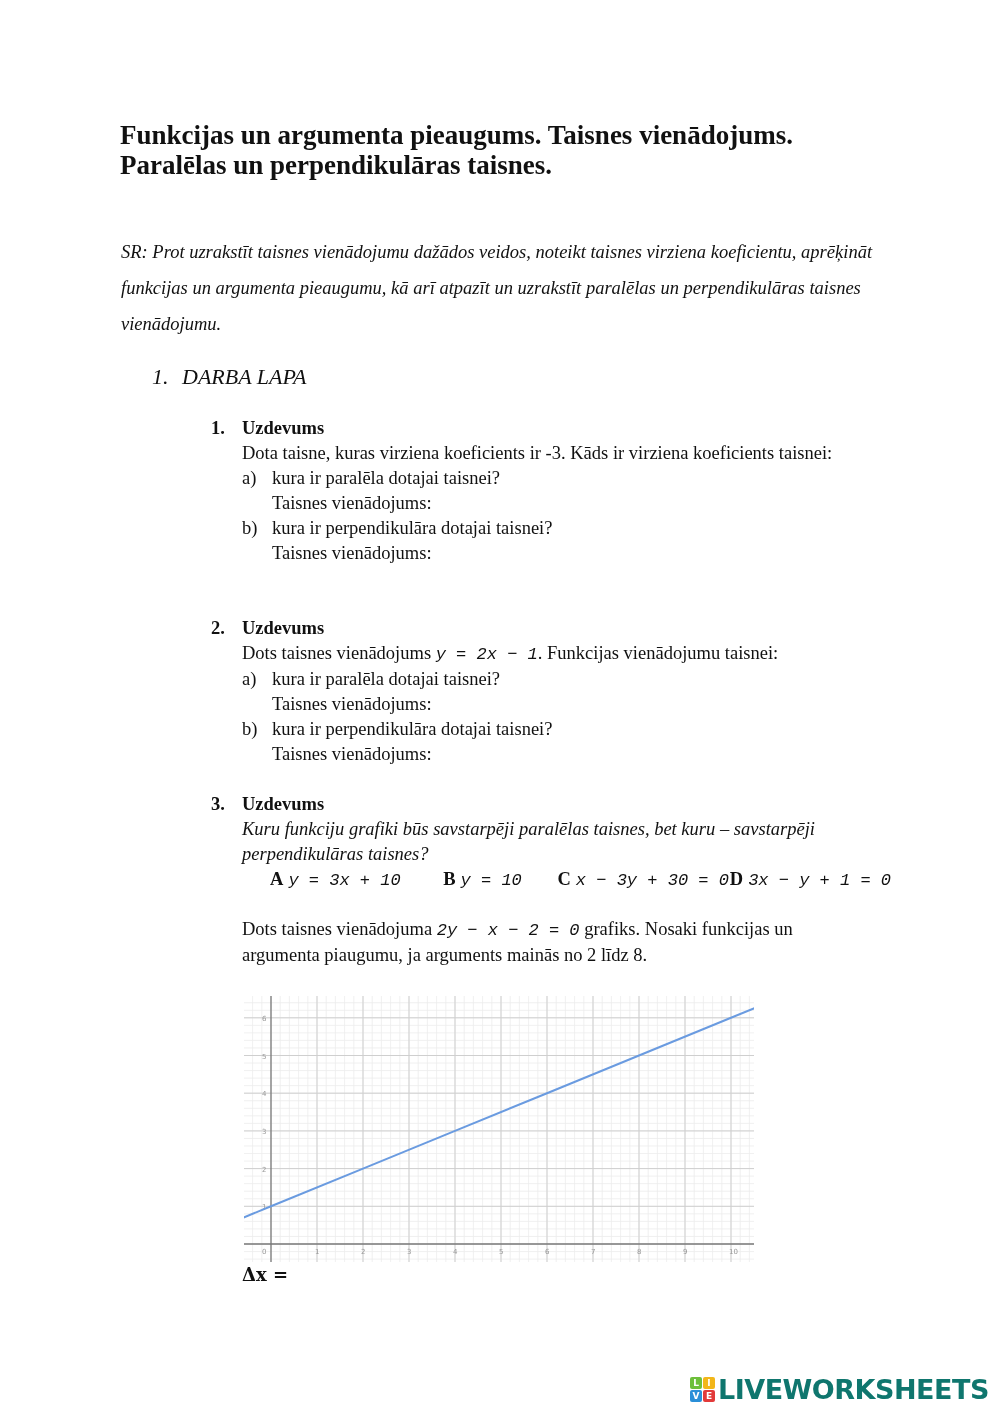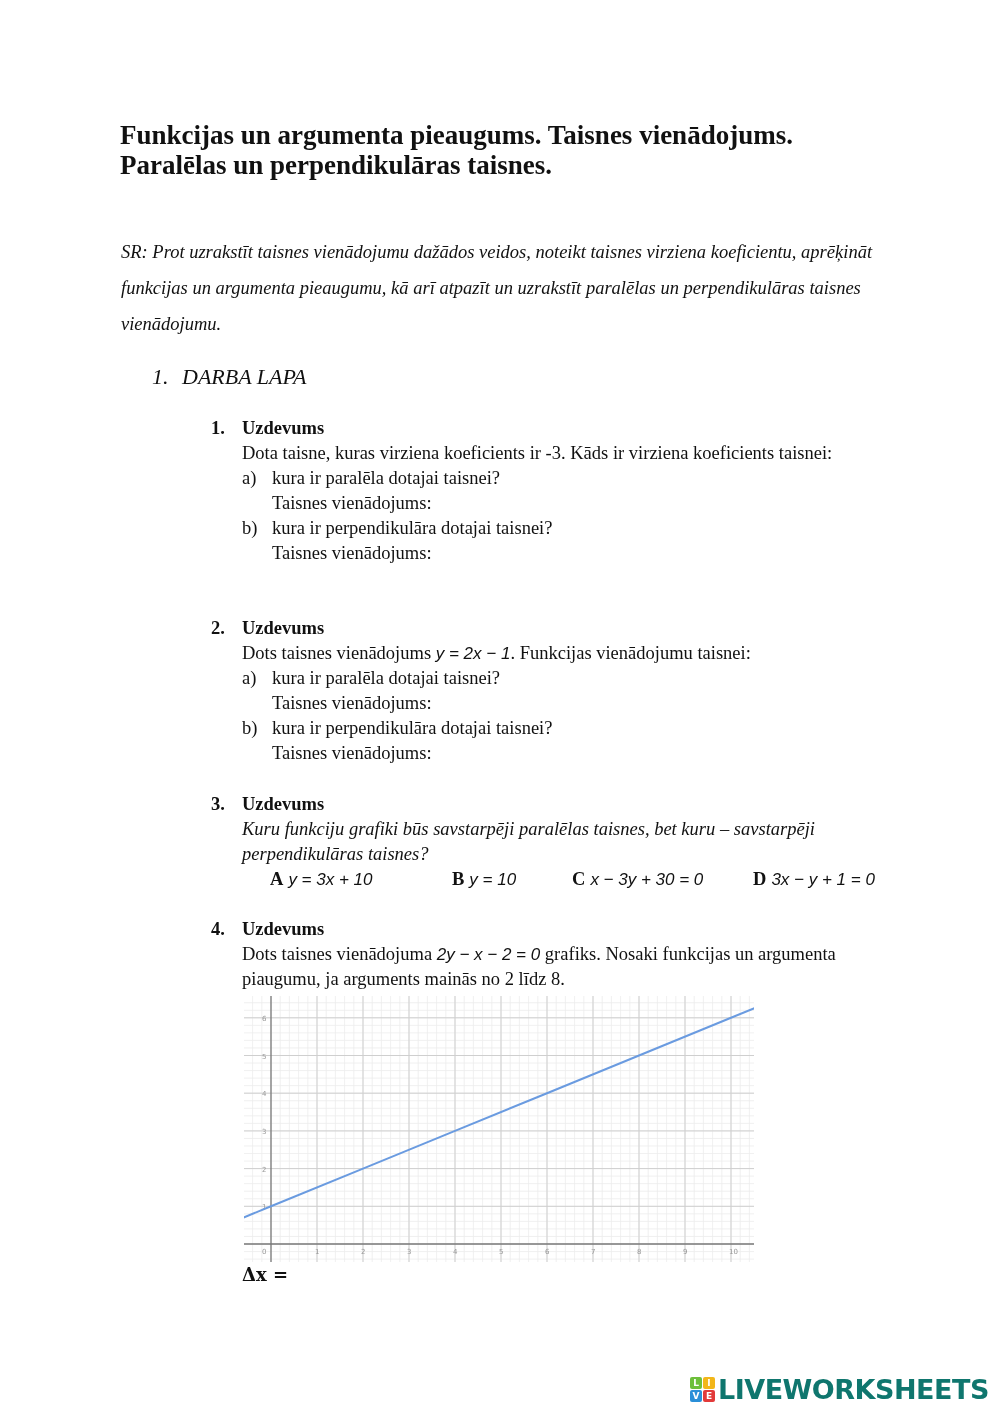--- a/index.html
+++ b/index.html
@@ -12,21 +12,21 @@
   .section-heading { position: absolute; left: 152px; top: 364px; font-style: italic;
                      font-size: 22px; }
   .section-heading .num { display: inline-block; width: 30px; }
   .task { position: absolute; left: 211px; width: 680px; font-size: 18.5px; line-height: 25px; }
   .task .head { font-weight: bold; }
   .task .head .n { display: inline-block; width: 31px; }
   .task .body { margin-left: 31px; }
   .sub { display: flex; }
   .sub .letter { width: 30px; flex: none; }
   .eq-label { margin-left: 30px; font-weight: normal; }
-  .m { font-family: Liberation Sans, sans-serif; font-style: italic; font-size: 17px; }
+  .m { font-family: Liberation Mono, monospace; font-style: italic; font-size: 17px; }
   .options { display: flex; }
   .options .opt { white-space: nowrap; }
   .options .opt b { margin-right: 5px; }
   .graph { position: absolute; left: 244px; top: 996px; width: 510px; height: 266px; }
   .delta { position: absolute; left: 242px; top: 1264px; font-family: "DejaVu Serif", serif;
            font-weight: bold; font-size: 18px; }
   .logo { position: absolute; left: 690px; top: 1374px; display: flex; align-items: center; }
   .logo-icon { display: grid; grid-template-columns: 12px 12px; grid-template-rows: 12px 12px;
                gap: 1px; margin-right: 3px; }
   .logo-icon span { display: flex; align-items: center; justify-content: center; color: #fff;
@@ -87,21 +87,20 @@
     <div class="options">
       <span class="opt" style="width:182px;margin-left:28px;"><b>A</b><span class="m">y = 3x + 10</span></span>
       <span class="opt" style="width:120px;"><b>B</b><span class="m">y = 10</span></span>
       <span class="opt" style="width:181px;"><b>C</b><span class="m">x − 3y + 30 = 0</span></span>
       <span class="opt"><b>D</b><span class="m">3x − y + 1 = 0</span></span>
     </div>
   </div>
 </div>
 
 <div class="task" style="top:917px;">
-  <div class="head"><span class="n">4.</span><span>Uzdevums</span></div>
   <div class="body" style="width:600px;">
     <div><span>Dots taisnes vienādojuma </span><span class="m">2y − x − 2 = 0</span><span> grafiks. Nosaki funkcijas un argumenta piaugumu, ja arguments mainās no 2 līdz 8.</span></div>
   </div>
 </div>
 
 <svg class="graph" viewBox="0 0 510 266" width="510" height="266">
   <g id="minor-grid" stroke="#ececec" stroke-width="0.8">
       <line x1="-0.5999999999999979" y1="0" x2="-0.5999999999999979" y2="266"></line>
       <line x1="8.600000000000001" y1="0" x2="8.600000000000001" y2="266"></line>
       <line x1="17.800000000000004" y1="0" x2="17.800000000000004" y2="266"></line>

